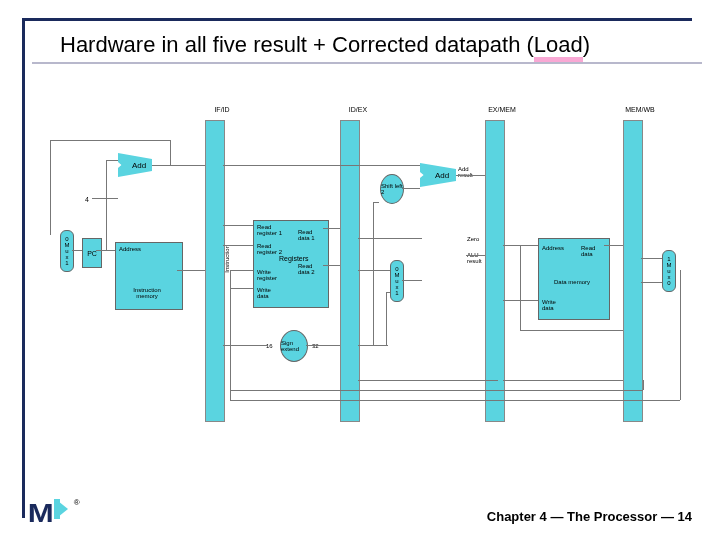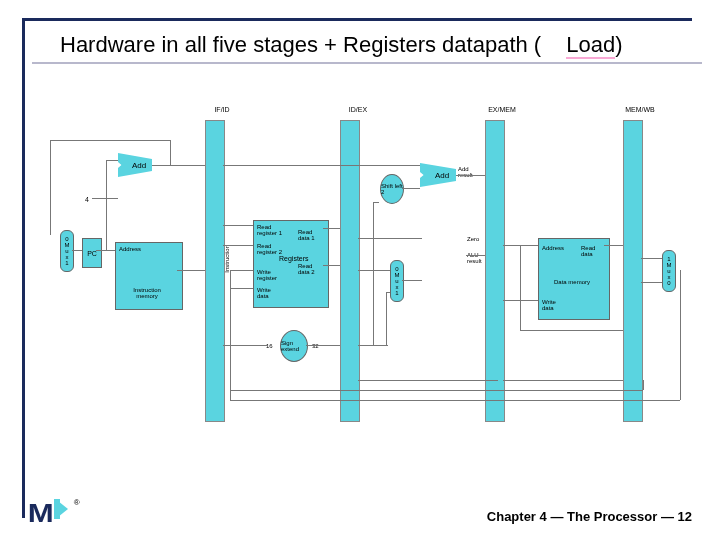--- a/index.html
+++ b/index.html
@@ -1,19 +1,19 @@
 <!DOCTYPE html>
 <html><head>
 <meta charset="utf-8">
 <style>
   body { margin:0; padding:0; font-family: Arial, sans-serif; background:#fff; width:720px; height:540px; position:relative; overflow:hidden; }
   .border-top { position:absolute; top:18px; left:22px; width:670px; height:3px; background:#1a2a5c; }
   .border-left { position:absolute; top:18px; left:22px; width:3px; height:500px; background:#1a2a5c; }
   .title { position:absolute; top:32px; left:60px; font-size:22px; font-weight:400; color:#000; }
-  .load-under { border-bottom:2px solid #f9a8d4;margin-left:25px; }
+  .load-under { border-bottom:6px solid #f9a8d4; }
   .hr { position:absolute; top:62px; left:32px; width:670px; height:2px; background:#b8b8cc; }
   
   .diag { position:absolute; top:100px; left:70px; width:620px; height:340px; }
   .wire { position:absolute; height:1px; background:#777; }
   .vwire { position:absolute; width:1px; background:#777; }
   
   
   .preg { position:absolute; width:18px; background:#5ad4e0; border:1px solid #888; top:20px; height:300px; }
   .preg-label { position:absolute; top:6px; width:60px; text-align:center; font-size:7px; color:#000; }
   
@@ -34,21 +34,21 @@
   .logo-k::after { content:''; position:absolute; left:4px; top:2px; width:0; height:0; border-left:10px solid #5ad4e0; border-top:8px solid transparent; border-bottom:8px solid transparent; }
   .reg-mark { font-size:8px; vertical-align:top; }
 </style>
 </head>
 <body>
 
 <div class="border-top"></div>
 <div class="border-left"></div>
 
 <div class="title">
-  <span>Hardware in all five stages + Registers datapath (</span><span class="load-under">Load</span><span>)</span>
+  <span>Hardware in all five result + Corrected datapath (</span><span class="load-under">Load</span><span>)</span>
 </div>
 <div class="hr"></div>
 
 <div class="diag">
 
   <div class="preg-label" style="left:122px;">IF/ID</div>
   <div class="preg-label" style="left:258px;">ID/EX</div>
   <div class="preg-label" style="left:402px;">EX/MEM</div>
   <div class="preg-label" style="left:540px;">MEM/WB</div>
 
@@ -178,13 +178,13 @@
   <div class="wire" style="left:160px; top:188px; width:23px;"></div>
   <div class="wire" style="left:288px; top:280px; width:140px;"></div>
   <div class="wire" style="left:433px; top:280px; width:120px;"></div>
 
 </div>
 
 <div class="logo">
   <span class="logo-m">M</span><span class="logo-k"></span><span class="reg-mark">®</span>
 </div>
 
-<div class="footer">Chapter 4 — The Processor — 12</div>
+<div class="footer">Chapter 4 — The Processor — 14</div>
 
 </body></html>

